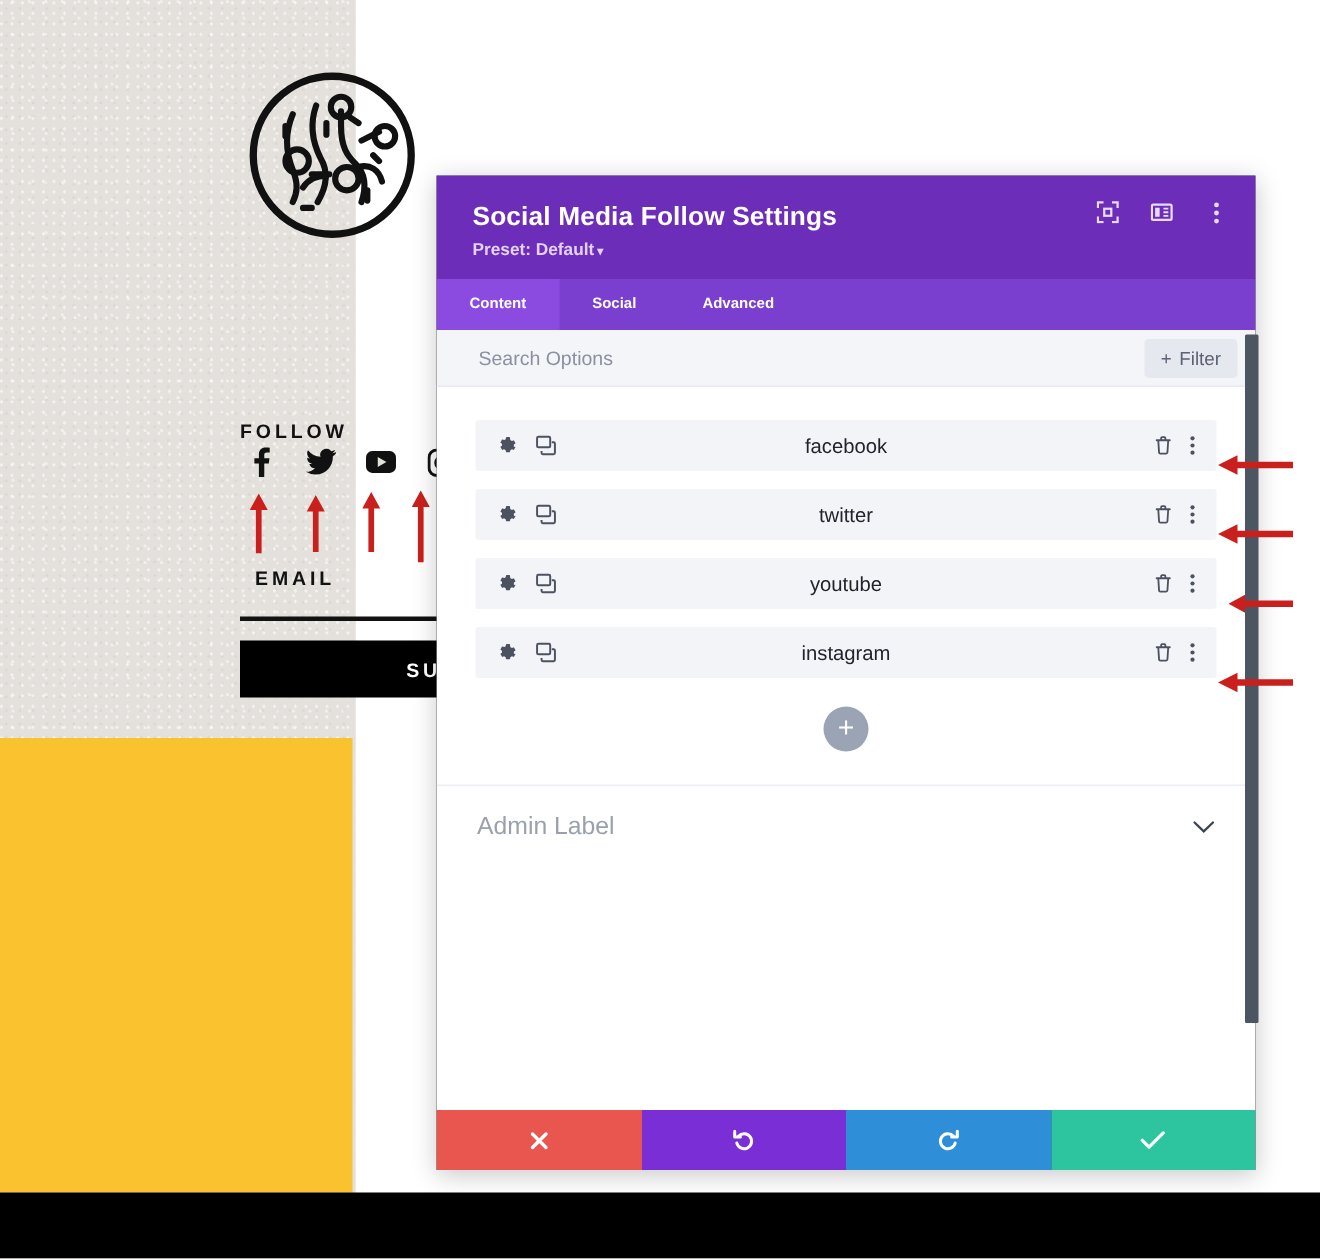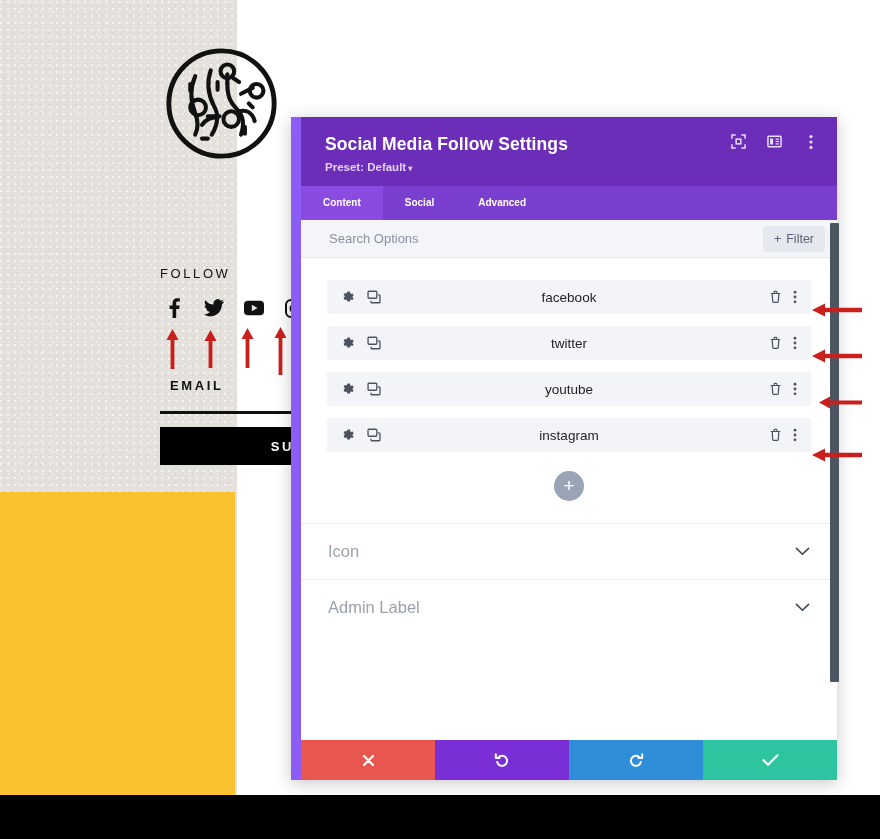--- a/index.html
+++ b/index.html
@@ -53,23 +53,23 @@
   #site-logo {
     position: absolute;
     left: 163px; top: 43px;
     width: 117px; height: 121px;
   }
   #site-logo svg { display: block; width: 100%; height: 100%; }
 
   
   #follow-heading {
     position: absolute;
-    left: 160px; top: 266px;
+    left: 160px; top: 280px;
     font-size: 13px;
-    font-weight: normal;
+    font-weight: bold;
     letter-spacing: 2.6px;
     color: #111;
   }
 
   
   #social-row {
     position: absolute;
     left: 164px; top: 298px;
     display: flex;
     gap: 20px;
@@ -133,26 +133,25 @@
     left: 0; bottom: 0;
     width: 880px; height: 44px;
     background: #000;
   }
 
   
   #settings-modal {
     position: absolute;
     left: 291px; top: 117px;
     width: 546px; height: 663px;
-    background: #8b5cf6;
+    background: #404040;
     box-shadow: 0 3px 16px rgba(0,0,0,.22);
     display: flex;
     flex-direction: column;
     overflow: hidden;
-    padding-left: 10px;
   }
 
   
   #modal-header {
     background: #6c2eb9;
     padding: 17px 22px 13px 24px;
     position: relative;
     flex: 0 0 auto;
   }
   #modal-title {
@@ -619,28 +618,20 @@
         </div>
       </div>
 
     </div>
 
     <div id="add-new-wrap">
       <div id="add-new-circle">+</div>
     </div>
 
     <div class="accordion-row">
-      <span class="acc-label">Icon</span>
-      <span class="chev">
-          <svg width="15" height="9" viewBox="0 0 16 10">
-            <path d="M1.2 1.5 8 8 14.8 1.5" fill="none" stroke="currentColor" stroke-width="1.7" stroke-linecap="round"></path>
-          </svg>
-        </span>
-    </div>
-    <div class="accordion-row">
       <span class="acc-label">Admin Label</span>
       <span class="chev">
           <svg width="15" height="9" viewBox="0 0 16 10">
             <path d="M1.2 1.5 8 8 14.8 1.5" fill="none" stroke="currentColor" stroke-width="1.7" stroke-linecap="round"></path>
           </svg>
         </span>
     </div>
 
   </div>
 

